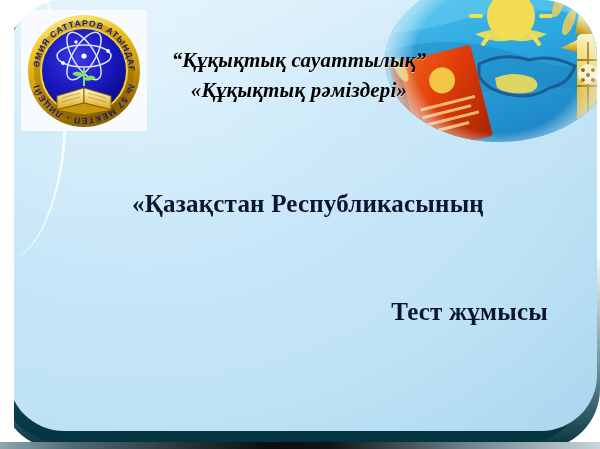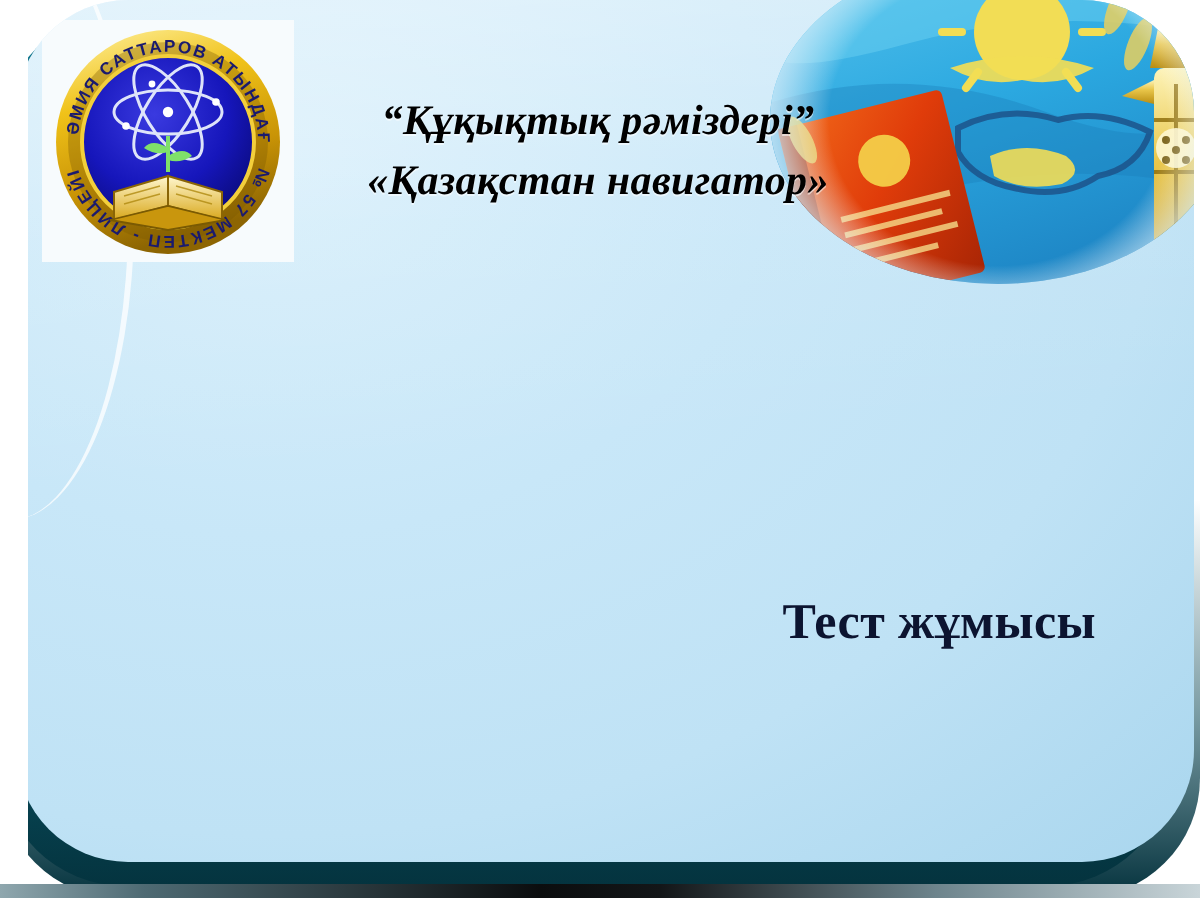--- a/index.html
+++ b/index.html
@@ -323,25 +323,26 @@
               <line x1="35" y1="88" x2="53" y2="83"></line>
               <line x1="61" y1="79" x2="79" y2="84"></line>
               <line x1="61" y1="83" x2="79" y2="88"></line>
             </g>
           </g>
         </svg>
       </div>
     </div>
 
     <div class="header-text">
-      <span class="header-line-1">“Құқықтық рәміздері”</span>
-      <span class="header-line-2">«Қазақстан навигатор»</span>
+      <span class="header-line-1">“Құқықтық сауаттылық”</span>
+      <span class="header-line-2">«Құқықтық рәміздері»</span>
     </div>
 
     <div class="title-block">
+      <span class="title-line">«Қазақстан Республикасының</span>
     </div>
 
     <div class="subtitle-block">Тест жұмысы</div>
 
   </div>
 
   <div class="left-white-edge"></div>
   <div class="bottom-blackline"></div>
 </div>
 

